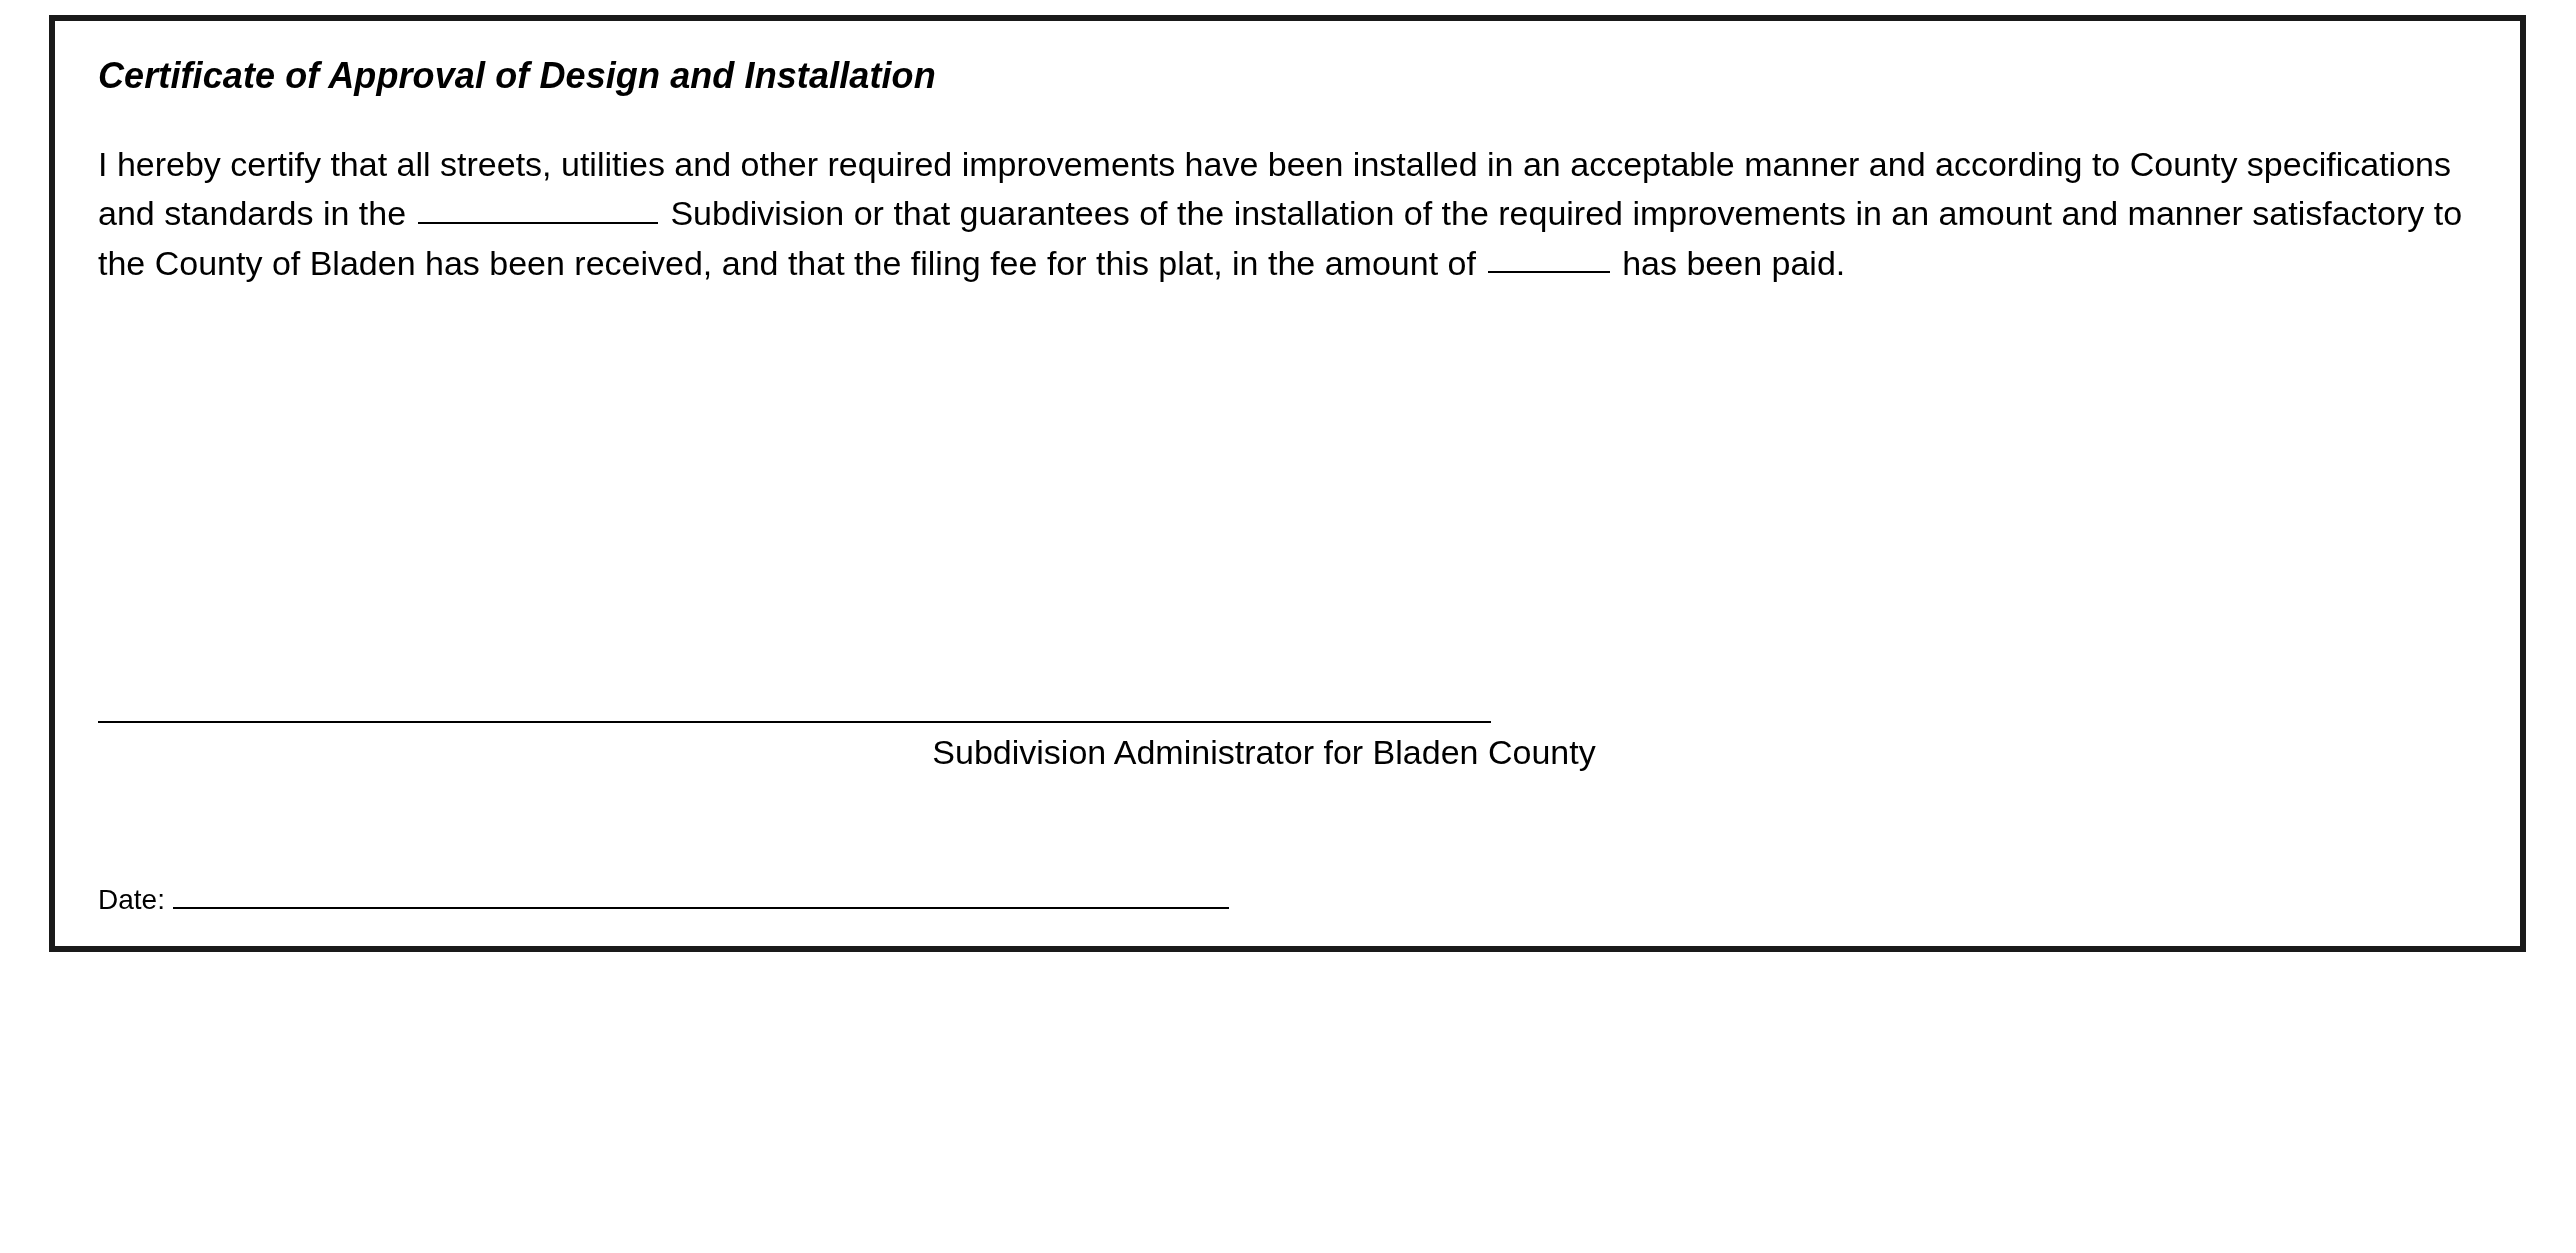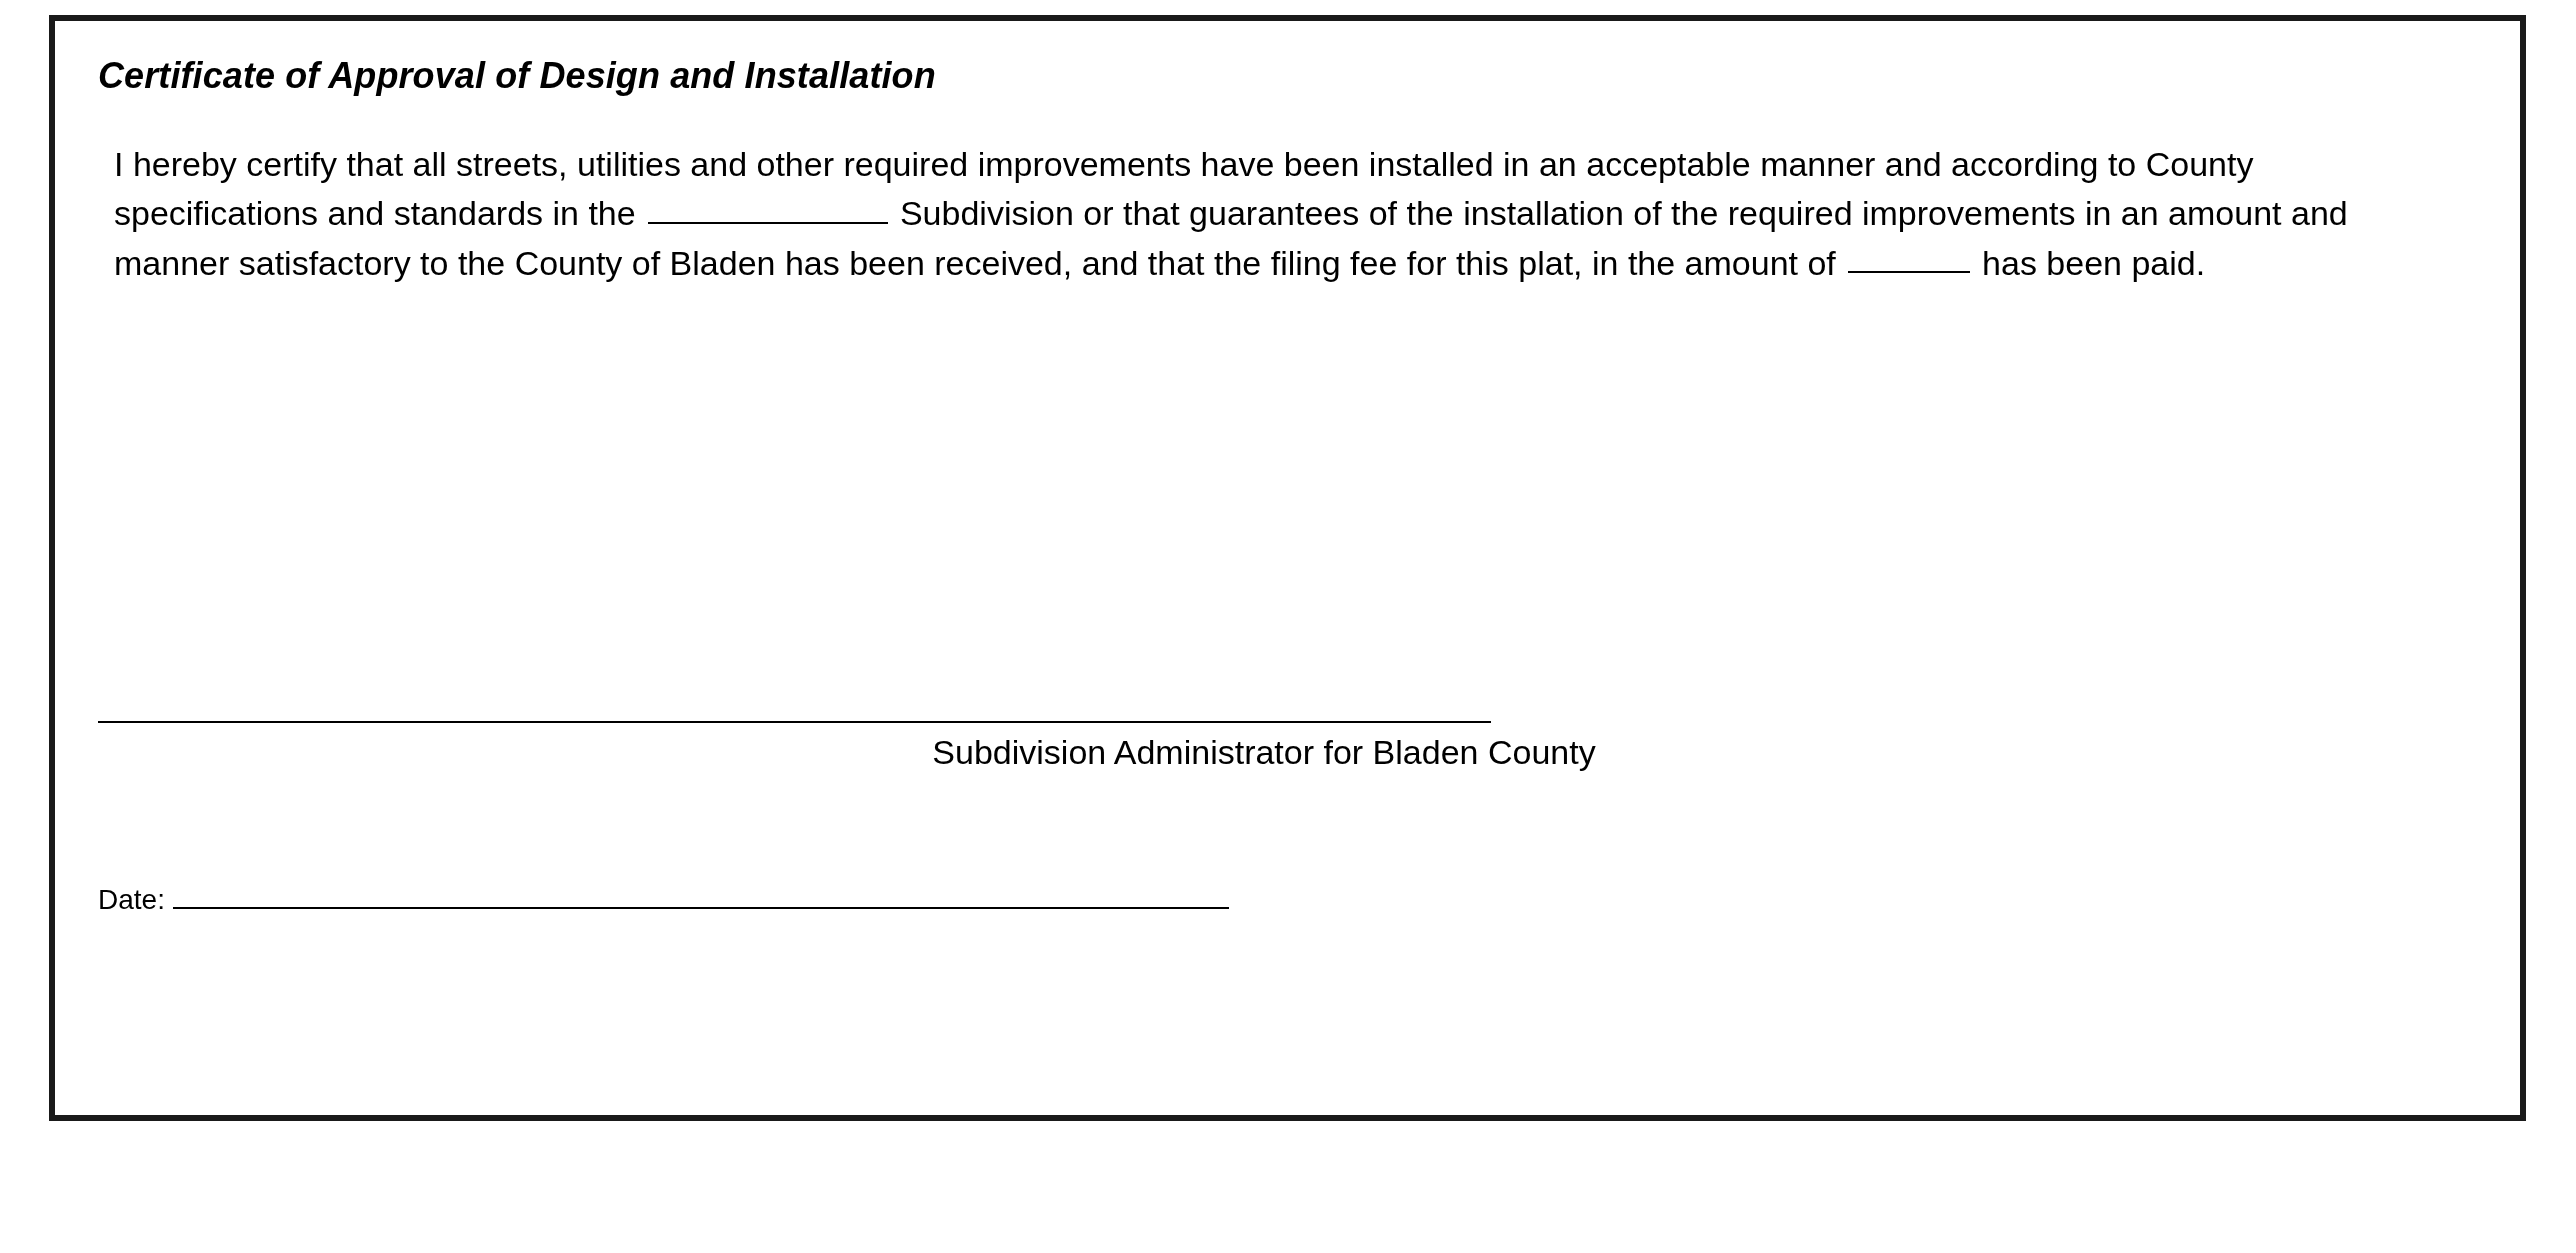--- a/index.html
+++ b/index.html
@@ -21,21 +21,21 @@
     height: 1253px;
     box-sizing: border-box;
   }
 
   
   .certificate-box {
     position: absolute;
     left: 49px;
     top: 15px;
     width: 2477px;
-    height: 1106px;
+    height: 937px;
     box-sizing: border-box;
     border: 6.2px solid #1a1a1a;
     background: #ffffff;
   }
 
   .box-inner {
     box-sizing: border-box;
     padding: 33px 43px 0 43px;
   }
 
@@ -45,21 +45,21 @@
     font-style: italic;
     line-height: 1.2;
     letter-spacing: 0.1px;
     margin: 0 0 43px 0;
     white-space: pre-wrap;
   }
 
   .cert-body {
     font-size: 34px;
     line-height: 1.45;
-    margin: 16px;
+    margin: 0;
     max-width: 2380px;
     white-space: pre-wrap;
   }
 
   .blank-short {
     display: inline-block;
     width: 122px;
     border-bottom: 2.7px solid #000;
     vertical-align: 1.4px;
     margin: 0 2.7px;

